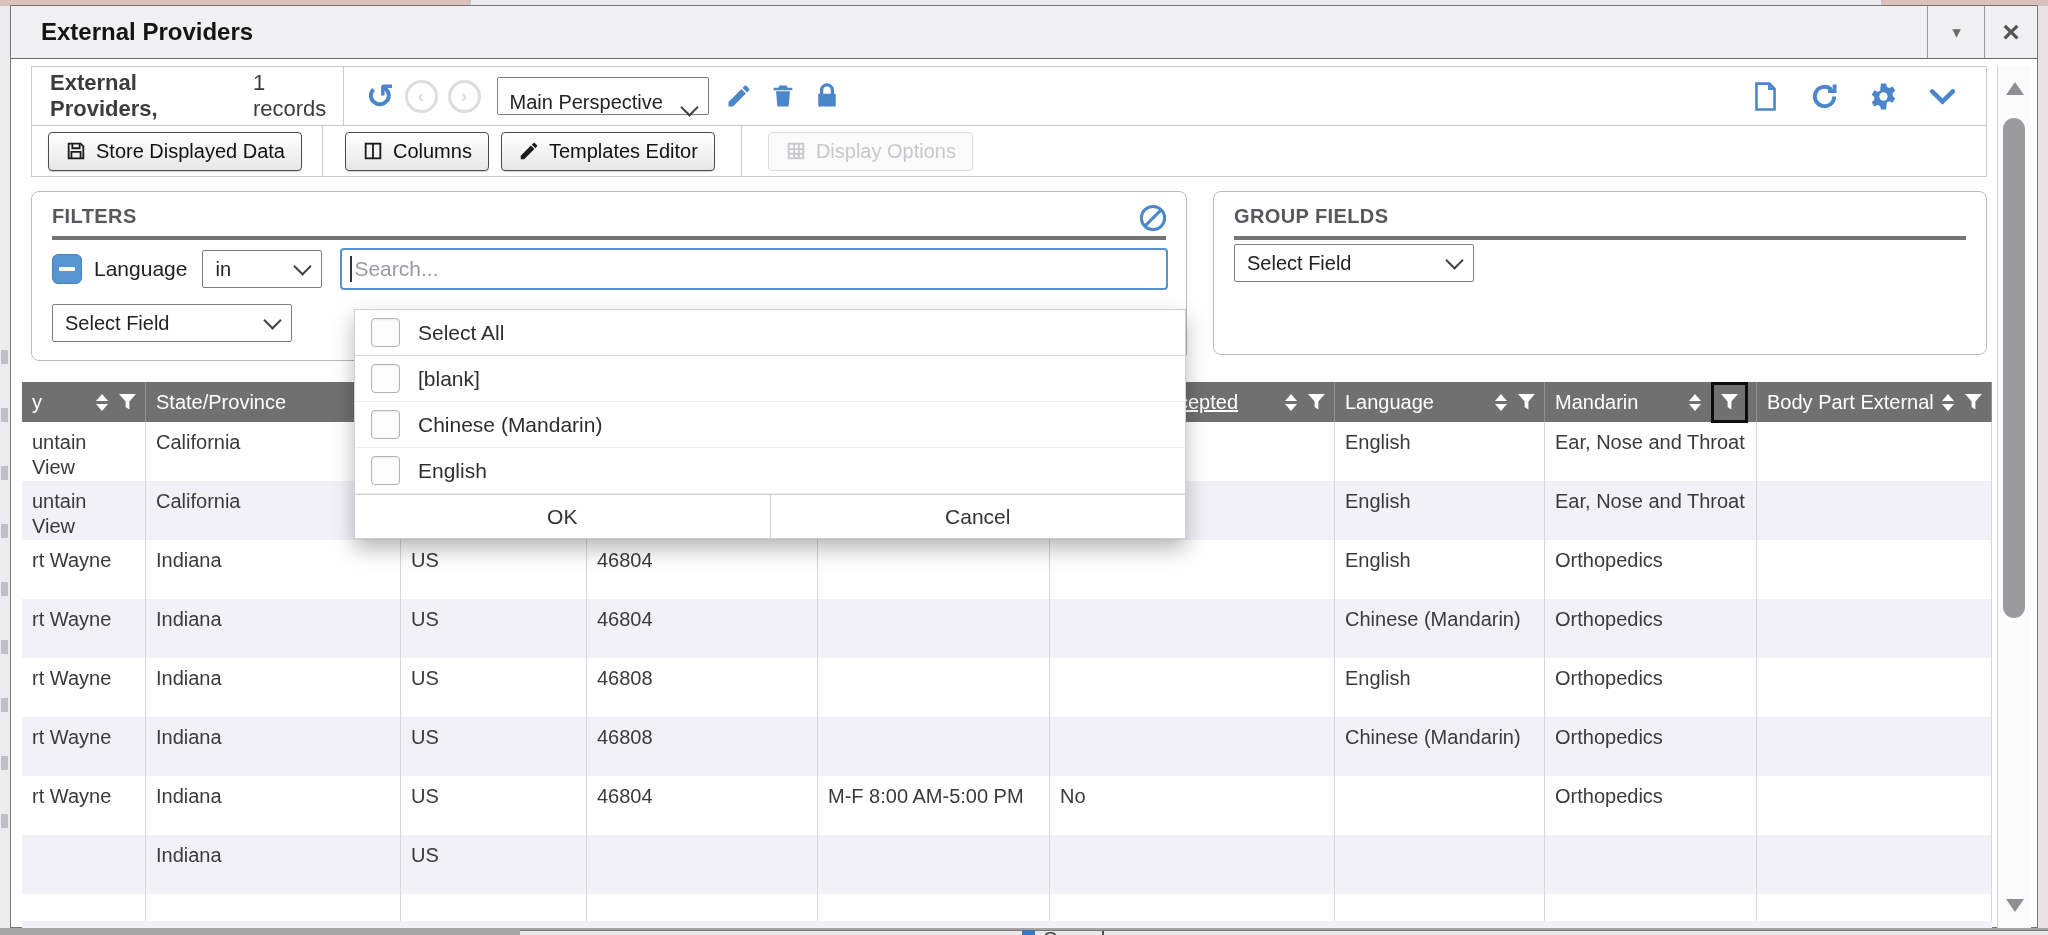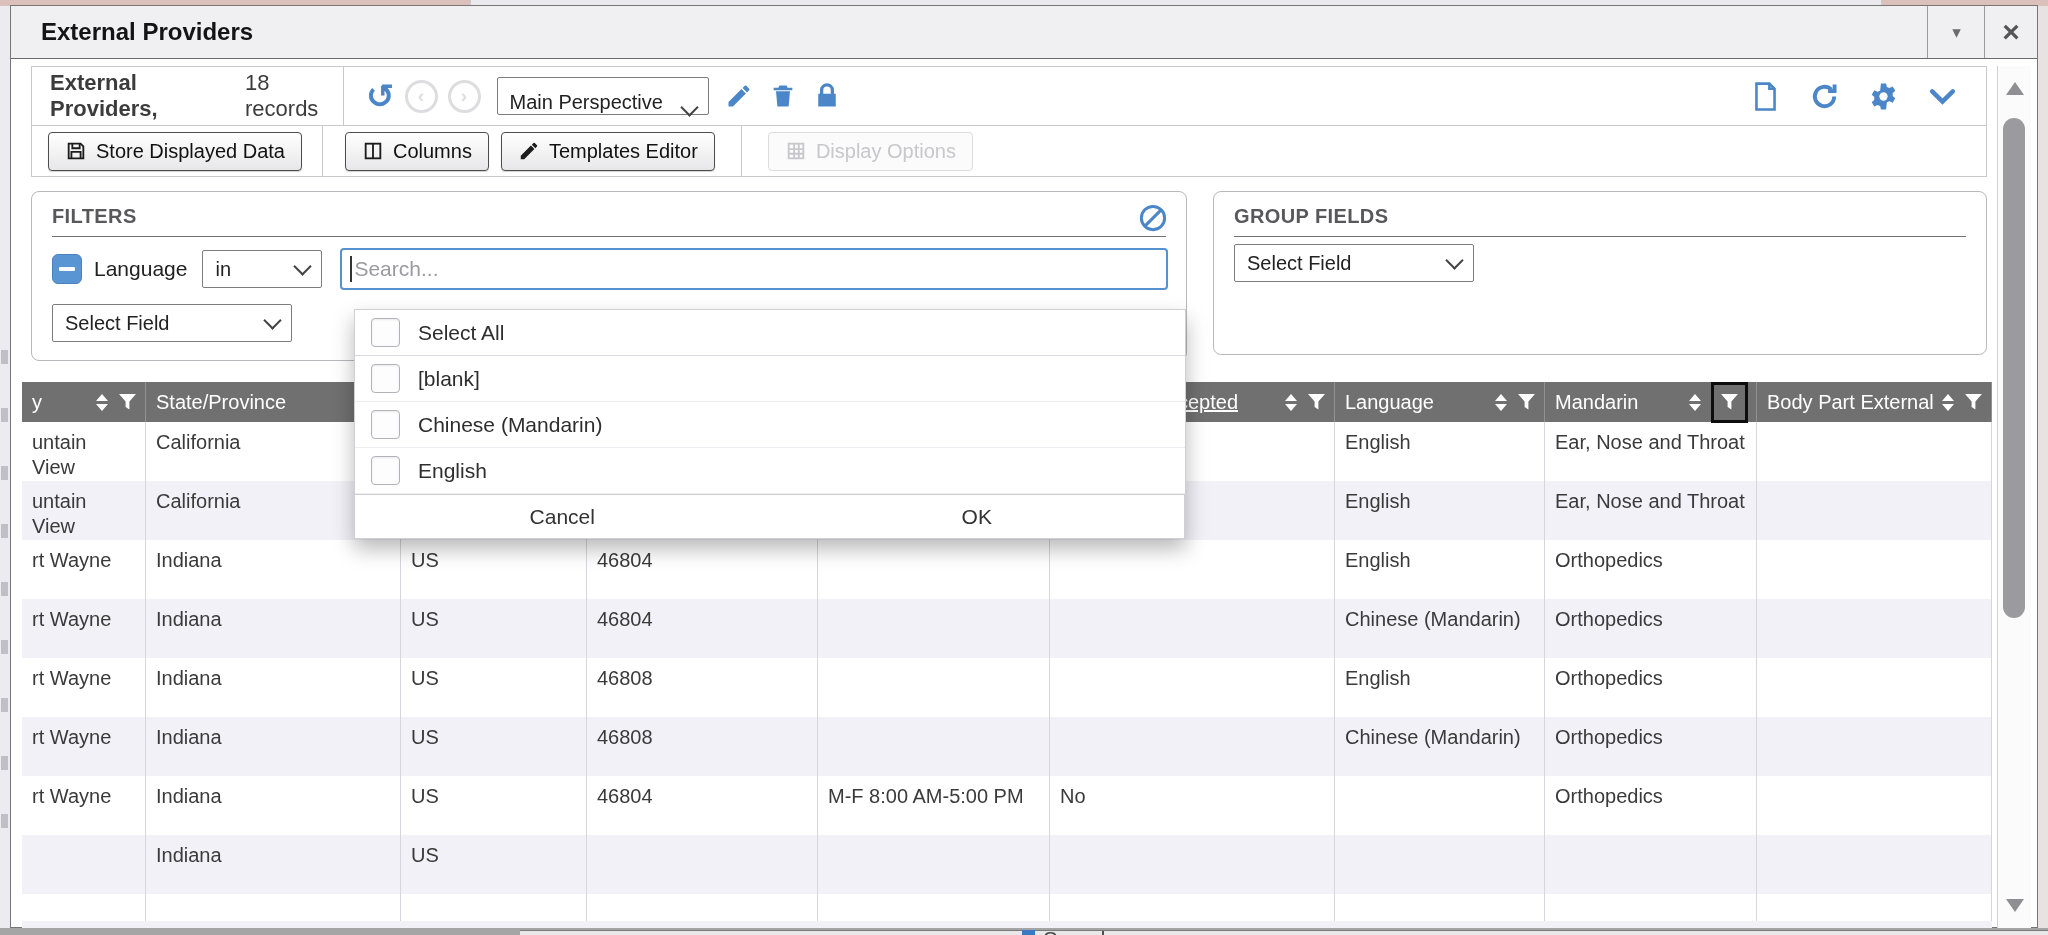--- a/index.html
+++ b/index.html
@@ -42,21 +42,21 @@
   .ricon{width:31px;height:31px;margin-right:28px;cursor:pointer;flex:none;}
   .trow2{height:50px;display:flex;align-items:center;}
   .vdiv{width:0;border-left:1px solid #c9c9cc;height:100%;}
   .btn{height:37px;border:1px solid #4c4c4c;border-radius:4px;background:linear-gradient(#ffffff,#e7e7e9);display:flex;align-items:center;padding:0 16px;font-size:20px;color:#111;cursor:pointer;gap:9px;box-shadow:0 1px 1px rgba(0,0,0,.18);}
   .btn svg{width:22px;height:22px;}
   .btn.disabled{border-color:#dcdcdf;color:#c7c7cc;background:#fbfbfc;box-shadow:none;cursor:default;}
   
   .panel{position:absolute;border:1px solid #b9b9bd;border-radius:8px;background:#fff;box-sizing:border-box;}
   .filters-panel{left:20px;top:185px;width:1156px;height:170px;}
   .group-panel{left:1202px;top:185px;width:774px;height:164px;}
-  .panel-h{font-size:20px;font-weight:bold;color:#58585c;letter-spacing:.4px;padding:13px 20px 8px 20px;border-bottom:1px solid #737373;margin:0 20px;padding-left:0;padding-right:0;display:flex;}
+  .panel-h{font-size:20px;font-weight:bold;color:#58585c;letter-spacing:.4px;padding:13px 20px 8px 20px;border-bottom:4px solid #737373;margin:0 20px;padding-left:0;padding-right:0;display:flex;}
   .clear-icon{position:absolute;right:18px;top:11px;width:30px;height:30px;cursor:pointer;}
   .frow1{position:absolute;left:20px;top:56px;display:flex;align-items:center;width:1116px;}
   .minus-btn{width:30px;height:30px;border-radius:6px;background:#5a95d3;border:1px solid #4a82bd;box-sizing:border-box;display:flex;align-items:center;justify-content:center;cursor:pointer;flex:none;}
   .minus-btn i{display:block;width:16px;height:4px;background:#fff;border-radius:1px;}
   .f-label{font-size:21px;color:#222;margin-left:12px;}
   .op-select{width:120px;margin-left:15px;flex:none;}
   .searchwrap{flex:1;margin-left:18px;position:relative;}
   .search-input{width:100%;height:42px;border:2px solid #5792d0;border-radius:4px;box-sizing:border-box;font-size:21px;color:#333;padding:0 12px;font-family:inherit;outline:none;}
   .search-input::placeholder{color:#9a9aa0;}
   .caret{position:absolute;left:10px;top:8px;width:2px;height:26px;background:#333;}
@@ -121,21 +121,21 @@
       </span>
     <span class="tb-ctrl tb-close">
         <span>×</span>
       </span>
   </div>
 
   <div class="toolpanel">
     <div class="trow1">
       <div class="records">
         <b>External Providers,</b>
-        <span>18 records</span>
+        <span>1 records</span>
       </div>
       <span class="undo">↺</span>
       <span class="navc">‹</span>
       <span class="navc">›</span>
       <div class="select persp">
         <span>Main Perspective</span>
         <span class="sel-chev"></span>
       </div>
       <span class="ticon">
         <svg viewBox="0 0 24 24" fill="#4a86c8">
@@ -451,22 +451,22 @@
         <div class="popt">
           <span class="cbox"></span>
           <span class="plabel">Chinese (Mandarin)</span>
         </div>
         <div class="popt">
           <span class="cbox"></span>
           <span class="plabel">English</span>
         </div>
       </div>
     <div class="pfoot">
+      <div class="pbtn ok">OK</div>
       <div class="pbtn">Cancel</div>
-      <div class="pbtn ok">OK</div>
     </div>
   </div>
 
   <div class="vscroll">
     <span class="arr up"></span>
     <span class="thumb"></span>
     <span class="arr dn"></span>
   </div>
 
 </div>

